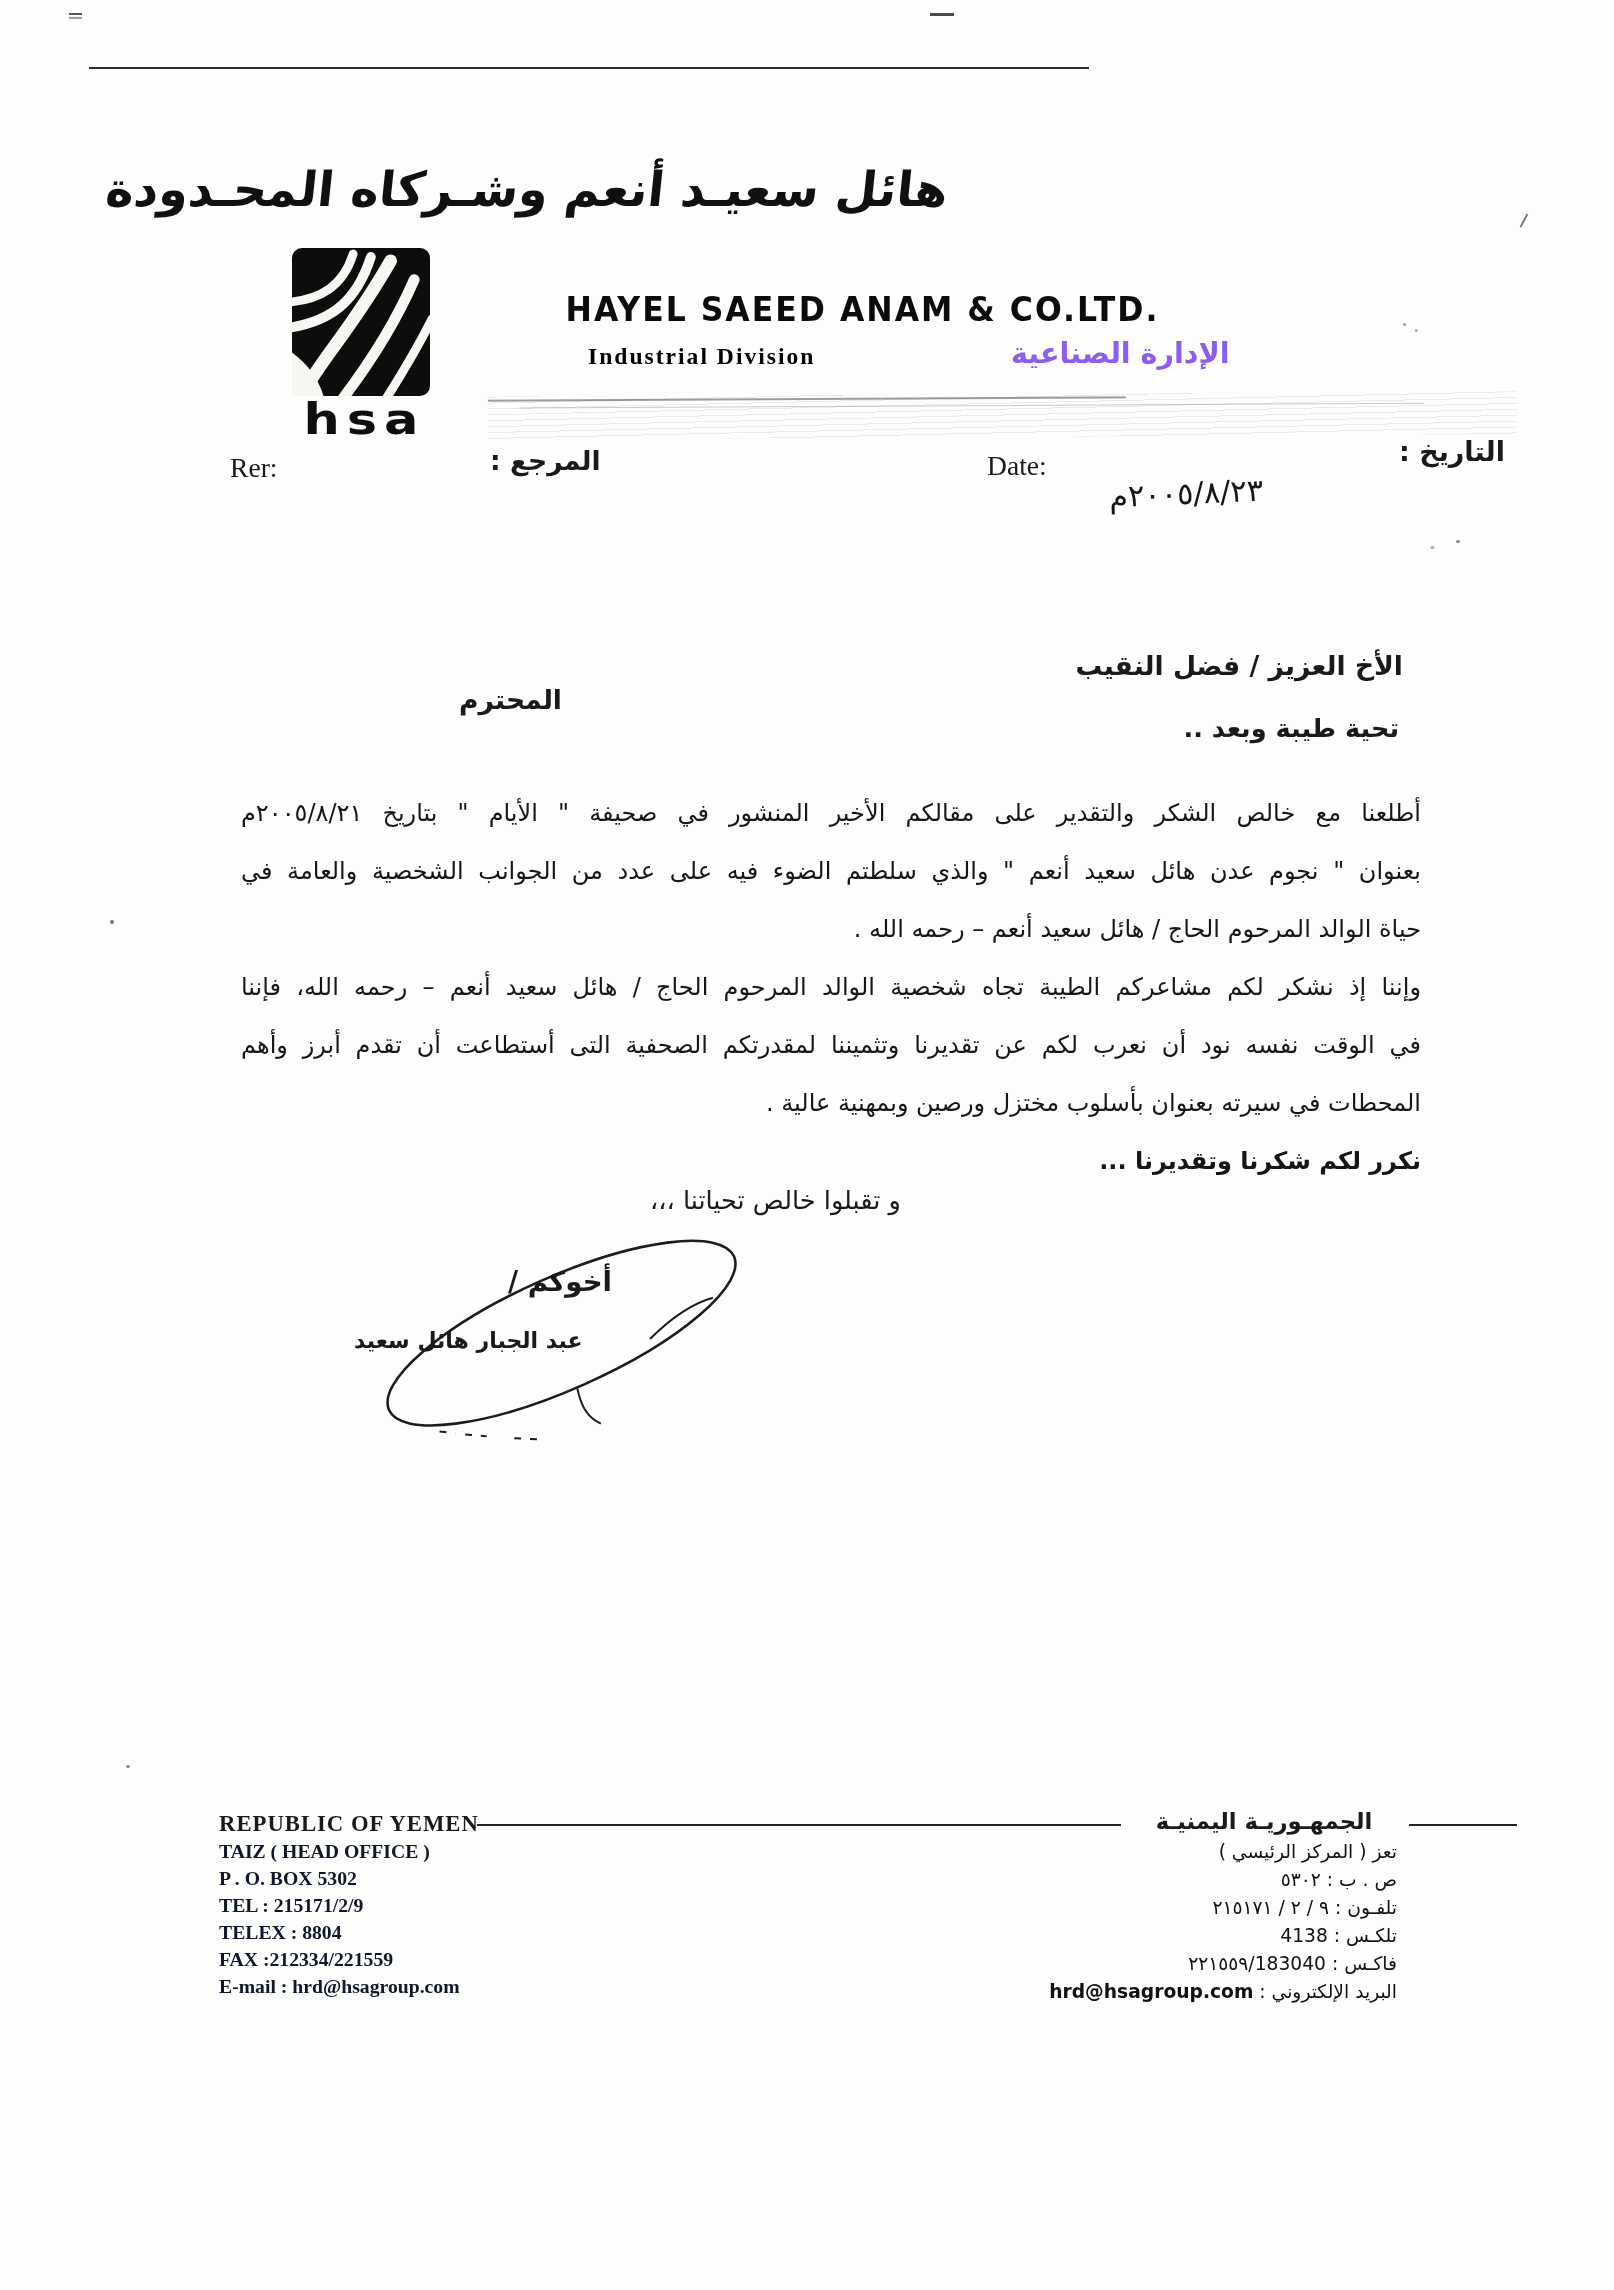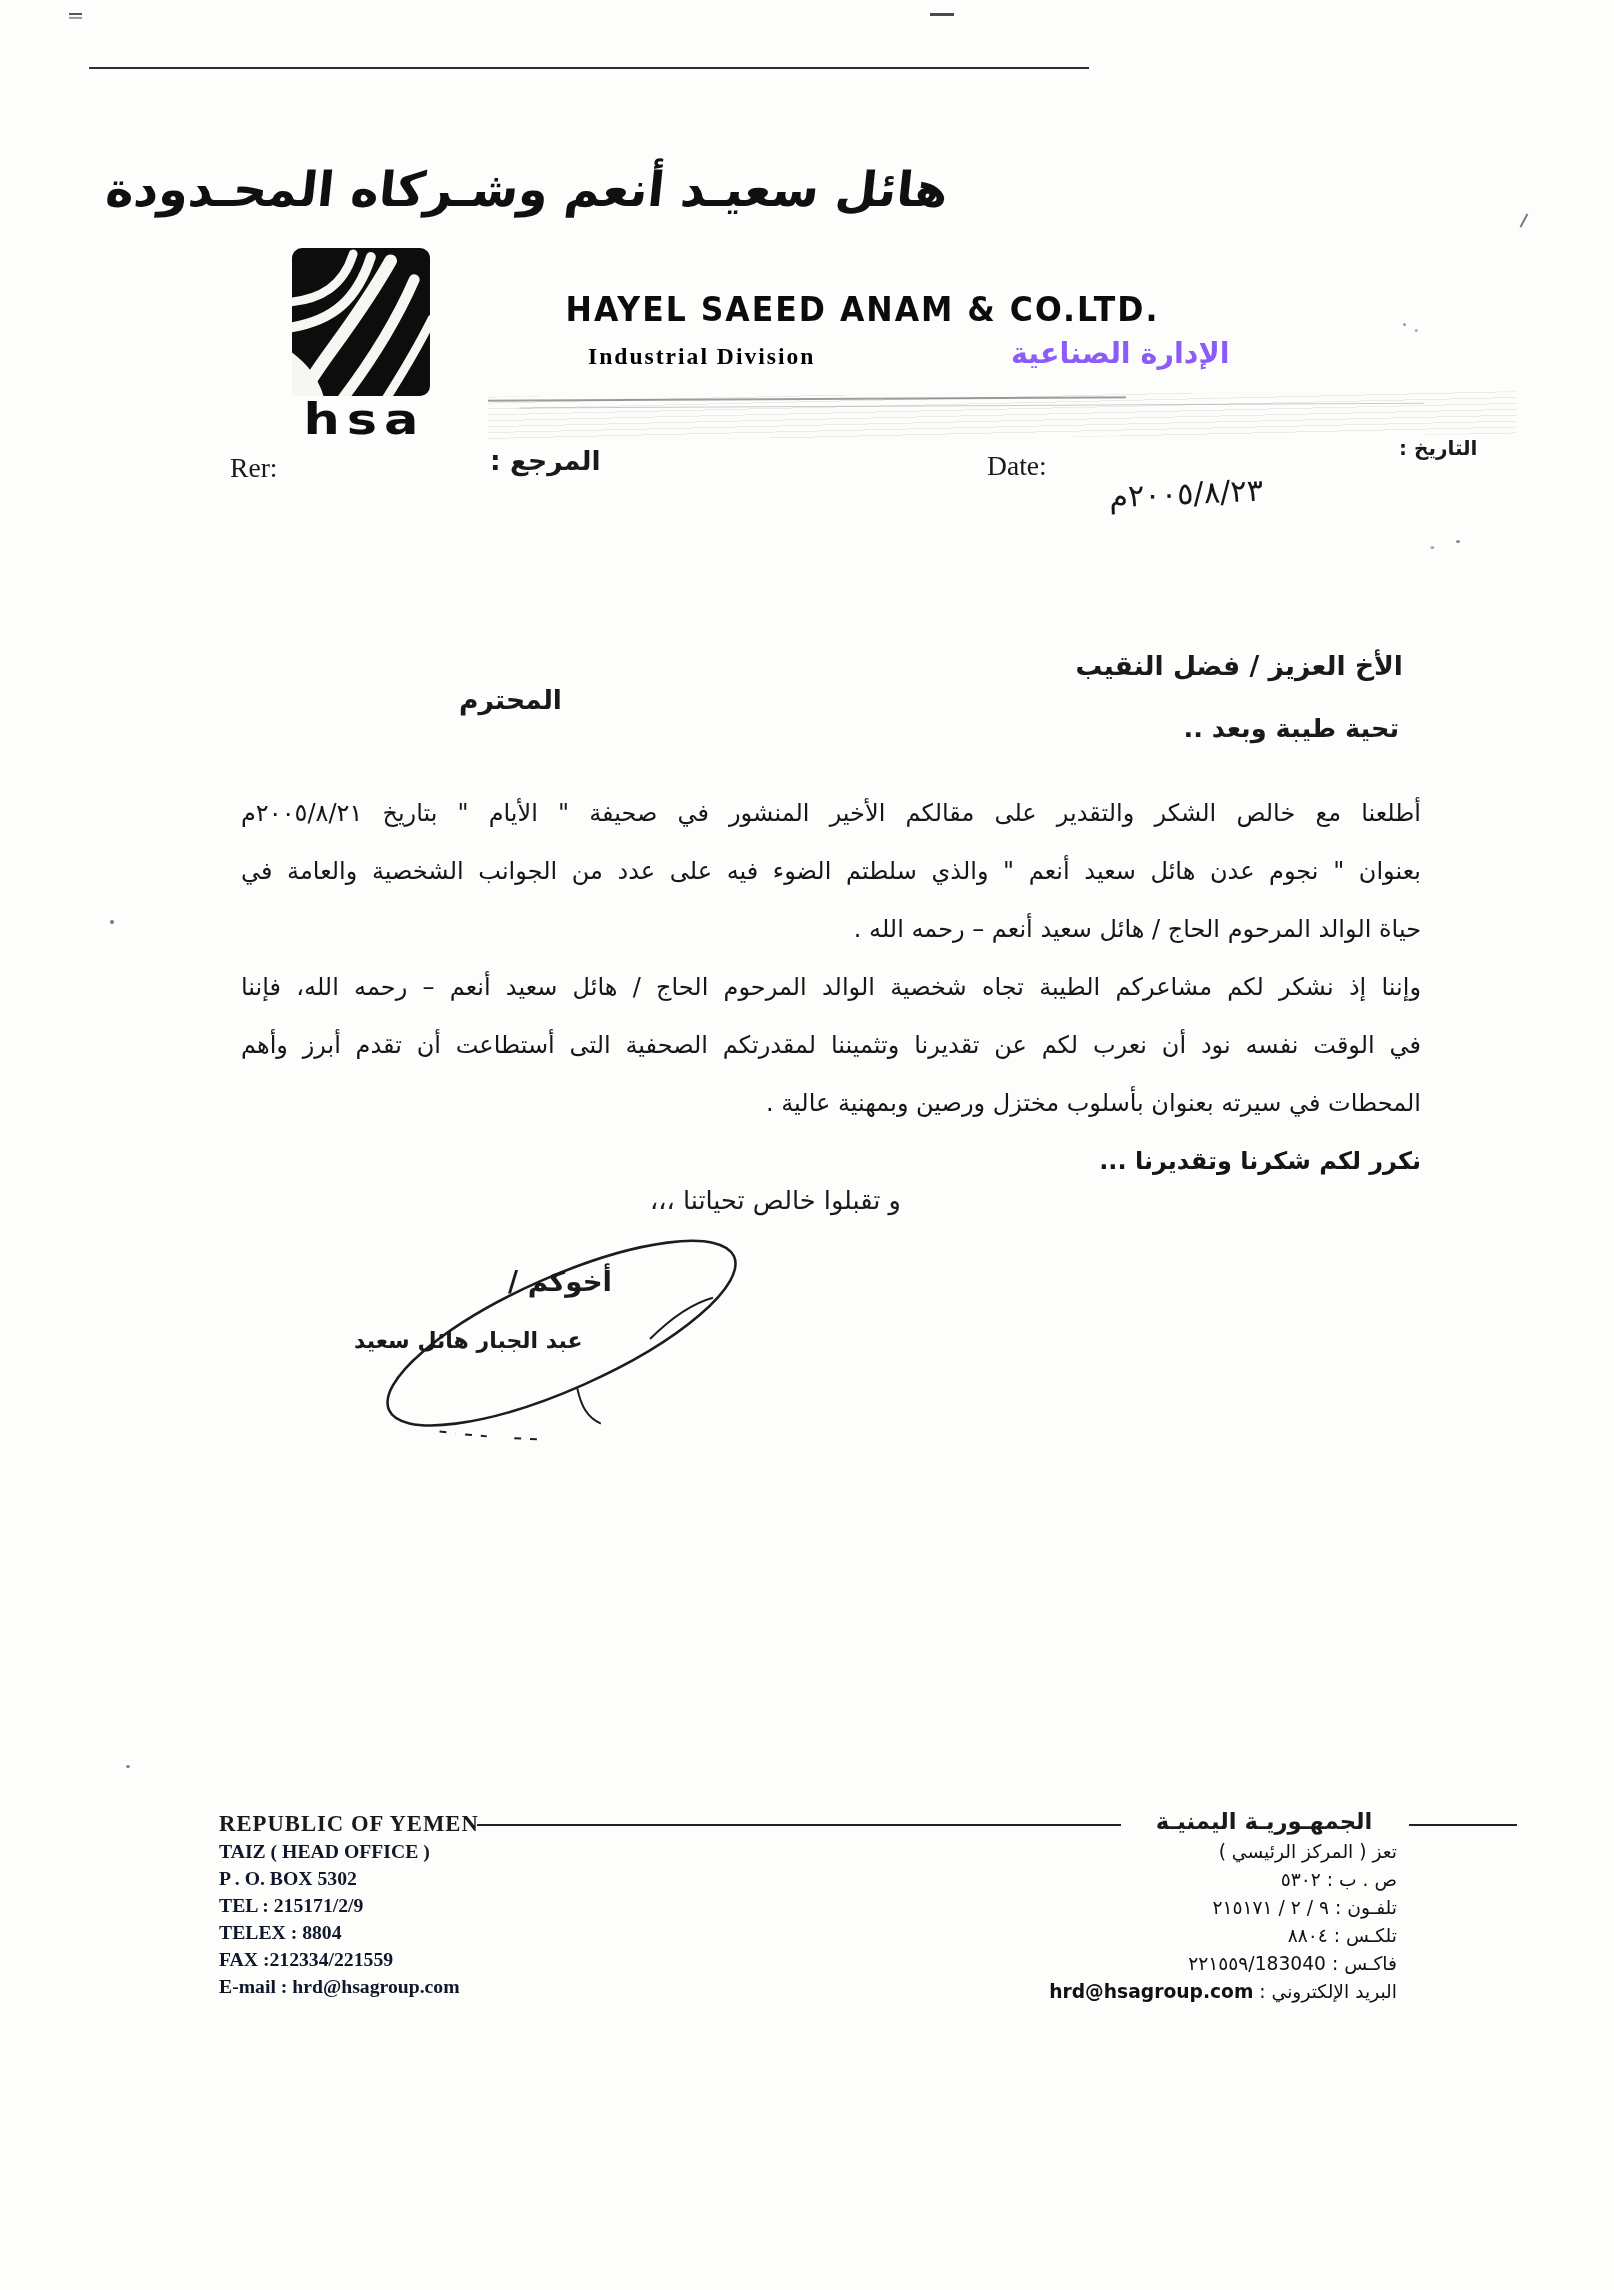--- a/index.html
+++ b/index.html
@@ -59,21 +59,21 @@
   }
   #smudge::after{
     content:"";position:absolute;left:3%;top:10.8px;width:88%;height:1px;
     background:rgba(70,70,70,.35);
   }
 
   
   #ref-label-en{left:230px;top:452px;font-size:27.6px;}
   #ref-label-ar{left:490px;top:445px;font-size:26.6px;}
   #date-label-en{left:987px;top:450px;font-size:27.6px;}
-  #date-label-ar{left:1399px;top:436px;font-size:20px;}
+  #date-label-ar{left:1399px;top:436px;font-size:27px;}
   #date-value{
     left:1109px;top:476px;font-size:30.5px;transform:rotate(-2.5deg);
     letter-spacing:1px;color:#161616;
   }
 
   
   #recipient-name{right:212px;top:650px;font-size:26.6px;}
   #recipient-honorific{left:459px;top:684px;font-size:26.6px;}
   #salutation{right:216px;top:713px;font-size:25.6px;}
 
@@ -184,20 +184,20 @@
   <div>
     <span>E-mail :</span>
     <span class="email">hrd@hsagroup.com</span>
   </div>
 </div>
 
 <div class="abs ar" id="footer-ar-lines">
   <div>تعز ( المركز الرئيسي )</div>
   <div>ص . ب : ٥٣٠٢</div>
   <div>تلفـون : ٩ / ٢ / ٢١٥١٧١</div>
-  <div>تلكـس : ٨٨٠٤</div>
+  <div>تلكـس : 4138</div>
   <div>فاكـس : ٢٢١٥٥٩/183040</div>
   <div>
     <span>البريد الإلكتروني :</span>
     <span class="email" dir="ltr">hrd@hsagroup.com</span>
   </div>
 </div>
 
 
 </body></html>

